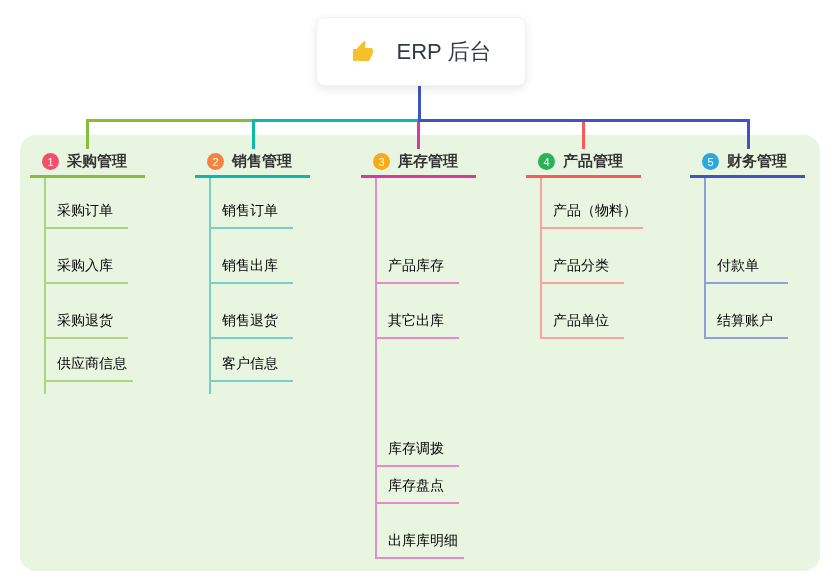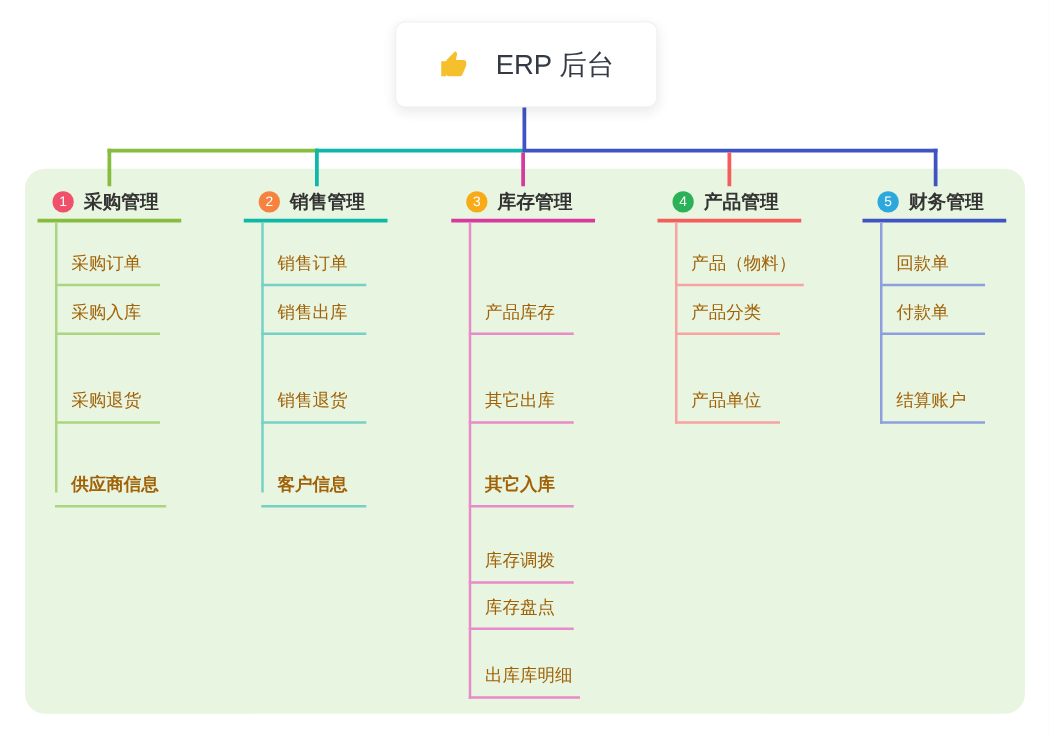--- a/index.html
+++ b/index.html
@@ -56,28 +56,28 @@
   .vline{position:absolute;left:14px;top:30px;width:2px;}
   .b1 .vline{height:216px;background:#abd580;}
   .b2 .vline{height:216px;background:#77d0c6;}
   .b3 .vline{height:381px;background:#e78cc9;}
   .b4 .vline{height:161px;background:#f6a3a1;}
   .b5 .vline{height:161px;background:#8da0dd;}
   .child{
     position:absolute;left:14px;min-width:84px;width:fit-content;
     box-sizing:border-box;height:30px;padding:0 6px 7px 13px;
     display:flex;align-items:flex-end;white-space:nowrap;
-    font-size:14px;color:#a16207;cursor:pointer;
+    font-size:14px;color:#000000;cursor:pointer;
   }
   .b1 .child{border-bottom:2px solid #abd580;}
   .b2 .child{border-bottom:2px solid #77d0c6;}
   .b3 .child{border-bottom:2px solid #e78cc9;}
   .b4 .child{border-bottom:2px solid #f6a3a1;}
   .b5 .child{border-bottom:2px solid #8da0dd;}
-  .i0{top:51px;} .i1{top:90px;} .i2{top:161px;} .i3{top:228px;font-weight:bold;}
+  .i0{top:51px;} .i1{top:106px;} .i2{top:161px;} .i3{top:204px;}
   .i4{top:271px;margin-top:18px;} .i5{top:326px;} .i6{top:381px;}
 </style>
 </head>
 <body>
 
 <div class="panel"></div>
 
 <div class="line l-root"></div>
 <div class="line bus-g"></div>
 <div class="line bus-t"></div>
@@ -120,21 +120,20 @@
 </div>
 
 <div class="branch b3">
   <div class="blabel">
     <span class="badge">3</span>
     <span>库存管理</span>
   </div>
   <div class="vline"></div>
   <div class="child i1">产品库存</div>
   <div class="child i2">其它出库</div>
-  <div class="child i3">其它入库</div>
   <div class="child i4">库存调拨</div>
   <div class="child i5">库存盘点</div>
   <div class="child i6">出库库明细</div>
 </div>
 
 <div class="branch b4">
   <div class="blabel">
     <span class="badge">4</span>
     <span>产品管理</span>
   </div>
@@ -143,16 +142,15 @@
   <div class="child i1">产品分类</div>
   <div class="child i2">产品单位</div>
 </div>
 
 <div class="branch b5">
   <div class="blabel">
     <span class="badge">5</span>
     <span>财务管理</span>
   </div>
   <div class="vline"></div>
-  <div class="child i0">回款单</div>
   <div class="child i1">付款单</div>
   <div class="child i2">结算账户</div>
 </div>
 
 </body></html>

